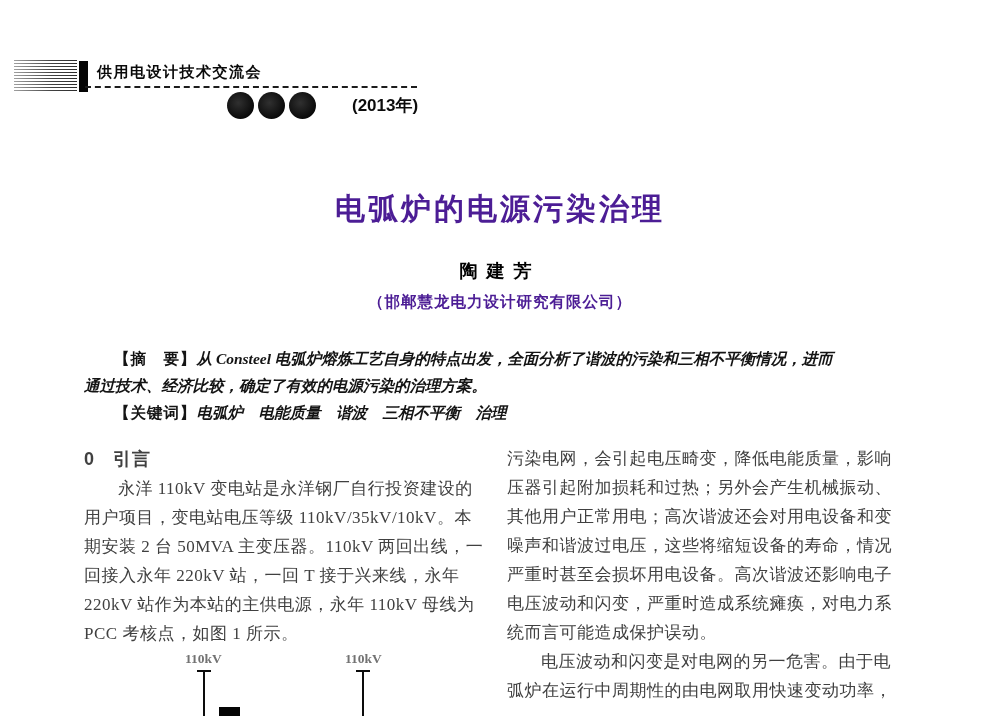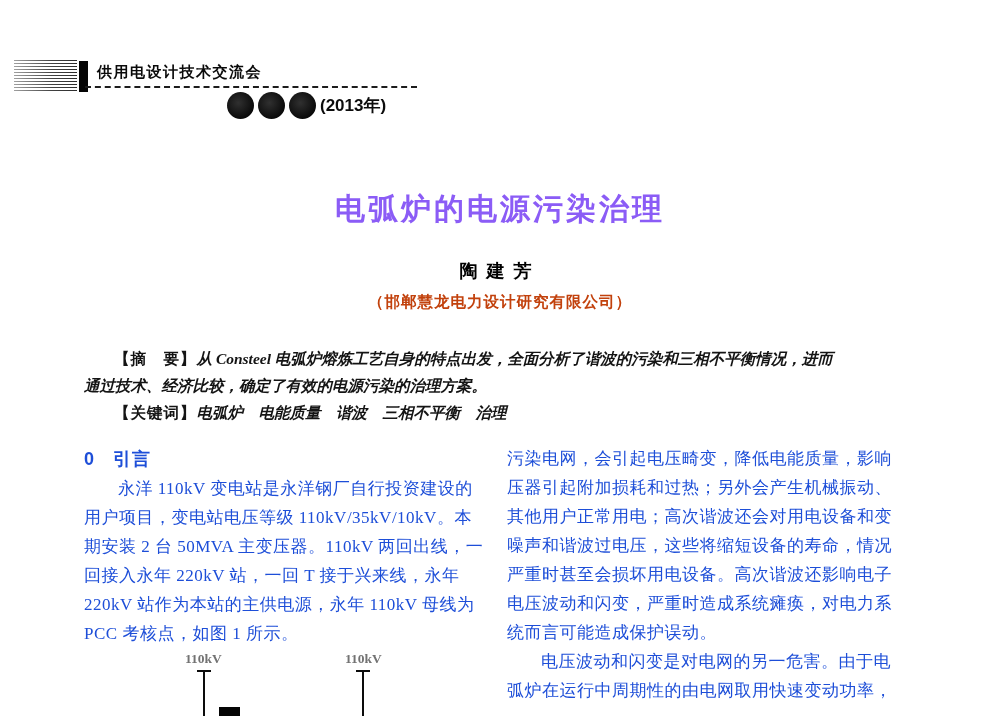--- a/index.html
+++ b/index.html
@@ -22,50 +22,50 @@
     font-family:Liberation Mono, monospace; font-weight:bold;
     font-size:15px; letter-spacing:1.5px; color:#0a0a0a; white-space:nowrap;
   }
   .hdr-dash { position:absolute; left:85px; top:86px; width:332px; height:0; border-top:2.5px dashed #1c1c1c; }
   .dots-row { position:absolute; left:227px; top:92px; display:flex; align-items:center; }
   .dot {
     width:27px; height:27px; border-radius:50%; margin-right:4px;
     background:radial-gradient(circle at 42% 40%, #303030 0%, #0a0a0a 70%);
   }
   .year {
-    margin-left:0; font-family:"Liberation Sans", sans-serif;
+    margin-left:32px; font-family:"Liberation Sans", sans-serif;
     font-weight:bold; font-size:17px; color:#0c0c0c; white-space:nowrap;
   }
 
   
   .paper-title {
     position:absolute; top:189px; left:0; width:100%; text-align:center;
     font-family:"Liberation Sans", sans-serif; font-weight:bold;
-    font-size:30px; letter-spacing:3px; color:#8b5cf6;
+    font-size:30px; letter-spacing:3px; color:#4c1d95;
   }
   .author {
     position:absolute; top:259px; left:0; width:100%; text-align:center;
     font-size:18px; font-weight:bold; letter-spacing:9px; color:#000000;
   }
   .affil {
     position:absolute; top:292px; left:0; width:100%; text-align:center;
-    font-size:15.5px; font-weight:bold; letter-spacing:1px; color:#c2410c;
+    font-size:15.5px; font-weight:bold; letter-spacing:1px; color:#4c1d95;
   }
 
   
   .abstract { position:absolute; left:84px; top:345px; width:834px; font-size:15.5px; line-height:27px; }
   .ab-line { white-space:nowrap; font-style:italic; font-weight:bold; }
   .ab-line .blabel {
     font-style:normal; font-family:"Liberation Sans", sans-serif;
     font-weight:bold; letter-spacing:1px;
   }
   .ab-first { padding-left:30px; }
 
   
-  .col { position:absolute; top:444px; font-size:17px; line-height:29px; color:#1d4ed8; }
+  .col { position:absolute; top:444px; font-size:17px; line-height:29px; color:#404040; }
   .col-left  { left:84px;  width:408px; }
   .col-right { left:507px; width:412px; }
   .bline { white-space:nowrap; letter-spacing:0.5px; }
   .indent { padding-left:34px; }
   .sec-h {
     font-family:"Liberation Sans", sans-serif; font-weight:bold;
     font-size:18px; line-height:30px; letter-spacing:1px; white-space:nowrap;
   }
   .sec-h .num { margin-right:18px; }
 

